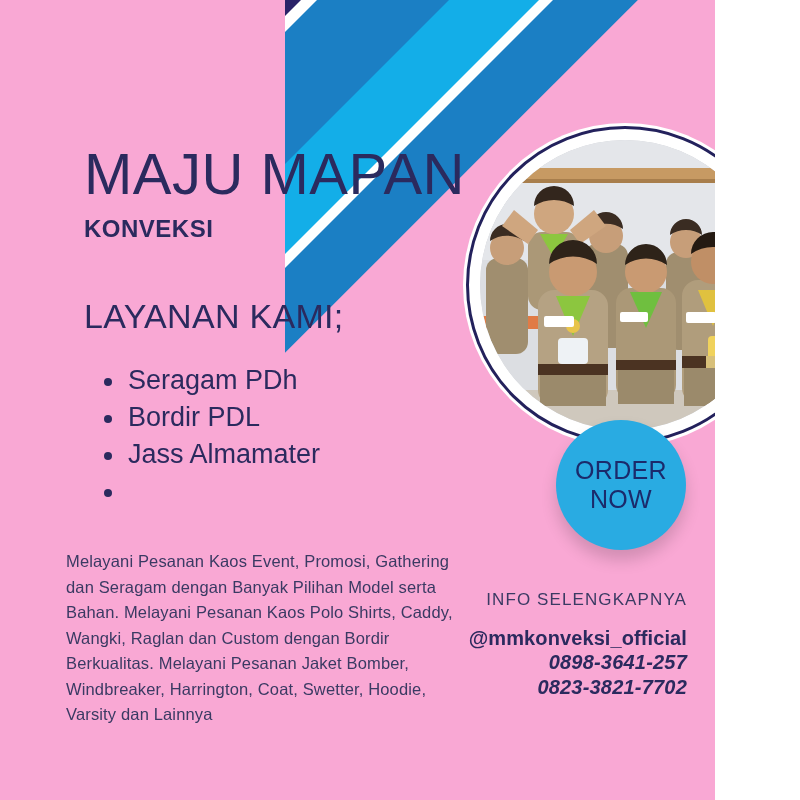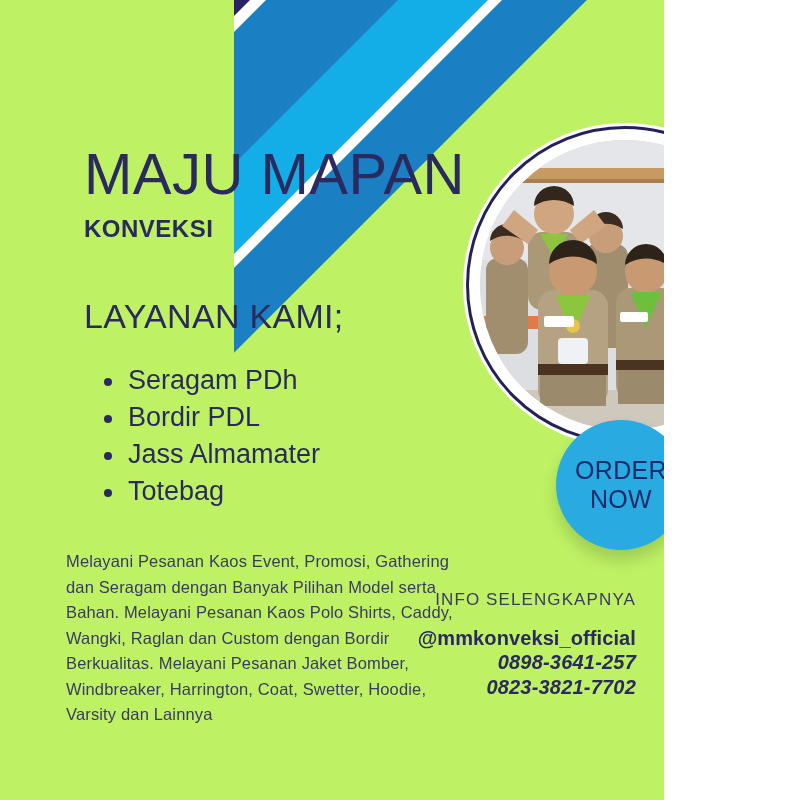--- a/index.html
+++ b/index.html
@@ -1,18 +1,18 @@
 <!DOCTYPE html>
 <html><head>
 <meta charset="utf-8">
 <style>
   html,body{margin:0;padding:0;background:#ffffff;}
   body{width:800px;height:800px;overflow:hidden;font-family:"Liberation Sans",sans-serif;}
 
-  #poster{position:relative;width:664px;height:800px;background:#bef264;overflow:hidden;}
+  #poster{position:relative;width:715px;height:800px;background:#f9a8d4;overflow:hidden;}
 
   
   .tr-stripes{position:absolute;top:0;right:0;width:430px;height:480px;overflow:hidden;pointer-events:none;}
   .tr-stripes .bar{position:absolute;top:-230px;height:1000px;transform:rotate(45deg);transform-origin:top left;}
 
   
   .bl-stripes{position:absolute;left:0;bottom:60px;width:230px;height:130px;overflow:hidden;pointer-events:none;}
   .bl-stripes .bar{position:absolute;bottom:-300px;height:700px;transform:rotate(45deg);transform-origin:bottom left;}
 
   
@@ -166,21 +166,21 @@
     <div class="title-main">MAJU MAPAN</div>
     <div class="title-sub">KONVEKSI</div>
   </div>
 
   <div class="layanan">LAYANAN KAMI;</div>
 
   <ul class="svc-list">
     <li><span class="dot"></span><span>Seragam PDh</span></li>
     <li><span class="dot"></span><span>Bordir PDL</span></li>
     <li><span class="dot"></span><span>Jass Almamater</span></li>
-    <li><span class="dot"></span><span>Totebag</span></li>
+    <li><span class="dot"></span></li>
   </ul>
 
   <div class="blurb">Melayani Pesanan Kaos Event, Promosi, Gathering dan Seragam dengan Banyak Pilihan Model serta Bahan. Melayani Pesanan Kaos Polo Shirts, Caddy, Wangki, Raglan dan Custom dengan Bordir Berkualitas. Melayani Pesanan Jaket Bomber, Windbreaker, Harrington, Coat, Swetter, Hoodie, Varsity dan Lainnya</div>
 
   <div class="order-badge">
     <span>ORDER</span>
     <span>NOW</span>
   </div>
 
   <div class="contact">

